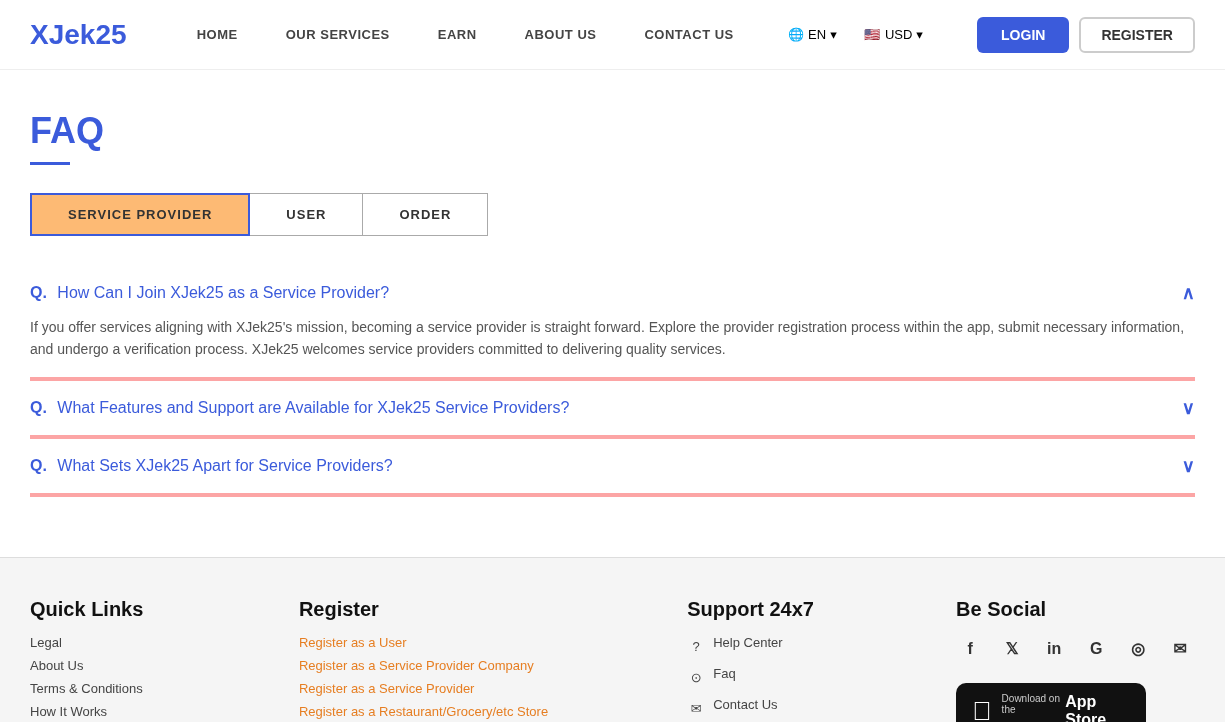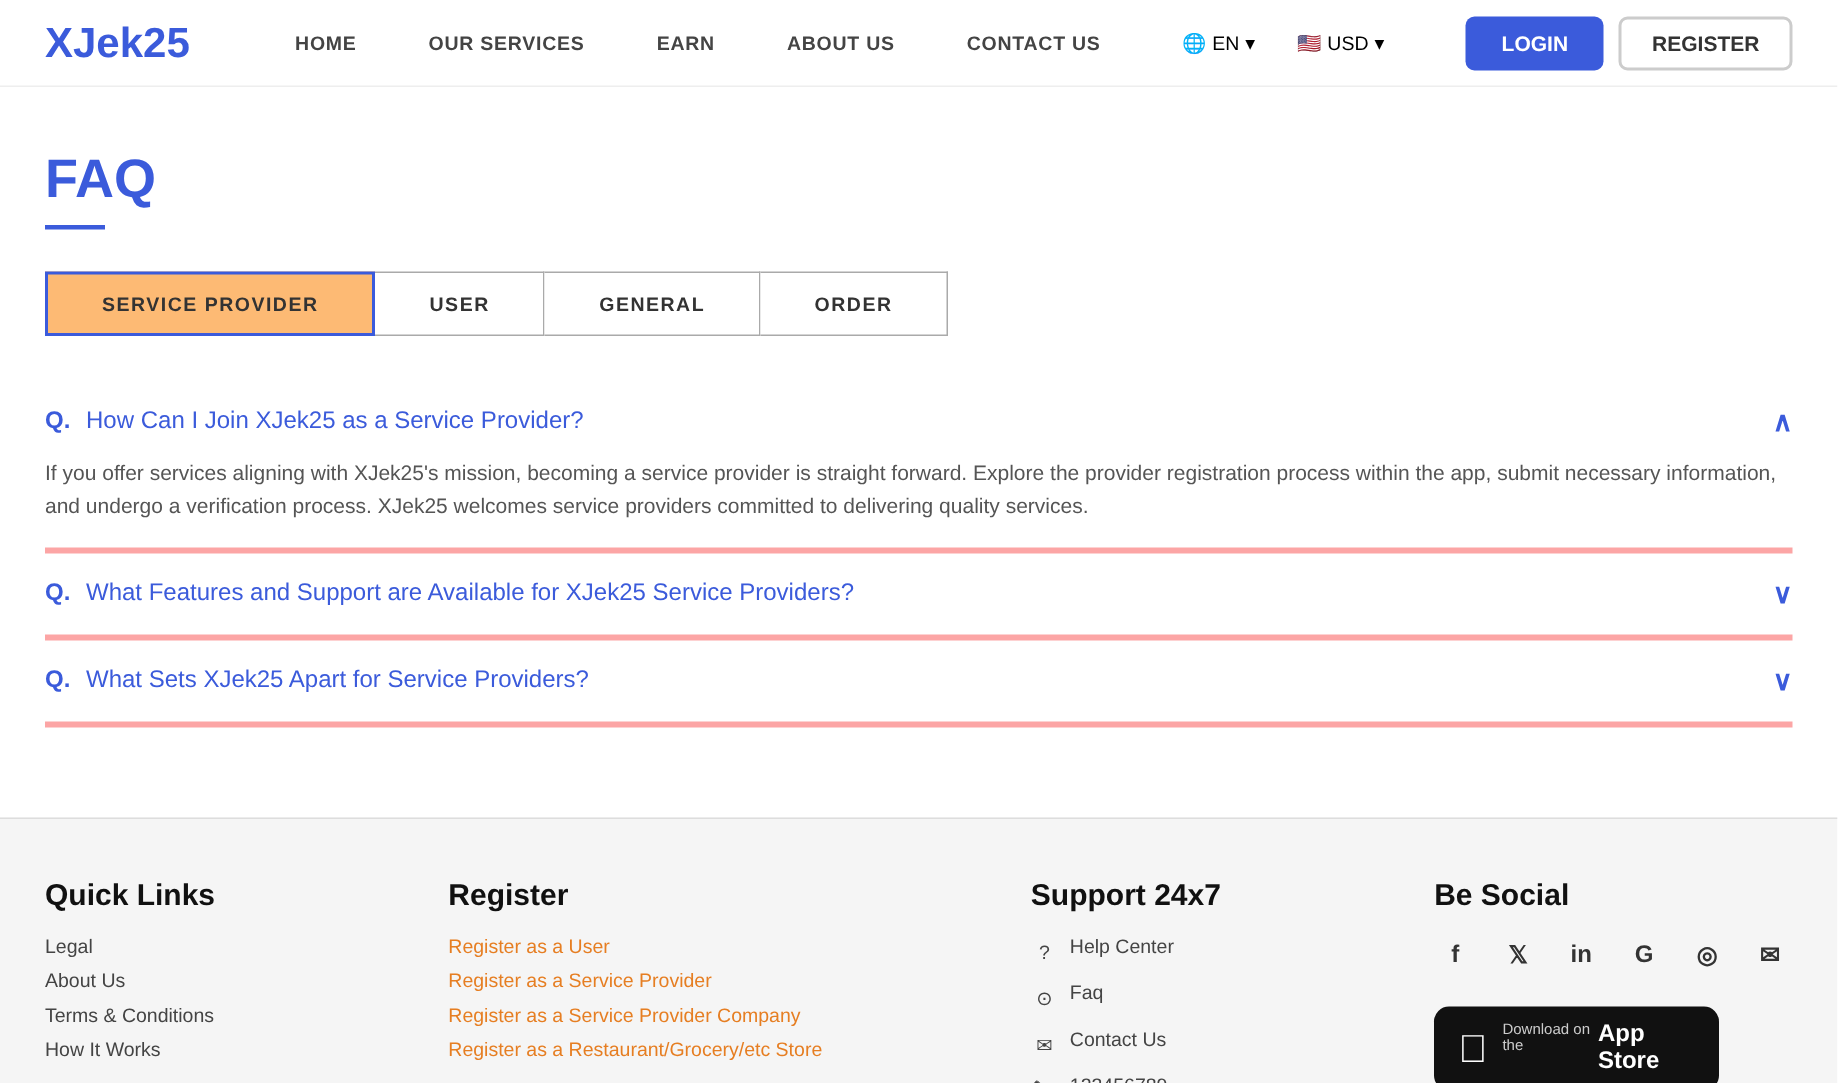--- a/index.html
+++ b/index.html
@@ -4,21 +4,21 @@
   <style>
     * { margin: 0; padding: 0; box-sizing: border-box; }
     body { font-family: Arial, sans-serif; font-size: 14px; color: #333; background: #fff; }
 
     
     .header {
       display: flex;
       align-items: center;
       justify-content: space-between;
       padding: 0 30px;
-      height: 58px;
+      height: 70px;
       border-bottom: 1px solid #eee;
       position: sticky;
       top: 0;
       background: #fff;
       z-index: 100;
     }
     .logo {
       font-size: 28px;
       font-weight: bold;
       color: #222;
@@ -280,21 +280,20 @@
   </div>
 </header>
 
 <main class="main-content">
   <h1 class="faq-title">FAQ</h1>
   <div class="faq-divider"></div>
 
   <div class="faq-tabs">
     <button class="faq-tab active">SERVICE PROVIDER</button>
     <button class="faq-tab">USER</button>
-    <button class="faq-tab">GENERAL</button>
     <button class="faq-tab">ORDER</button>
   </div>
 
   <div class="faq-list">
 
     <div class="faq-item">
       <div class="faq-question-row">
         <div class="faq-question">
           <span class="q-label">Q.</span>
           <span>How Can I Join XJek25 as a Service Provider?</span>
@@ -334,22 +333,22 @@
       <h3>Quick Links</h3>
       <a>Legal</a>
       <a>About Us</a>
       <a>Terms &amp; Conditions</a>
       <a>How It Works</a>
     </div>
 
     <div class="footer-col register-col">
       <h3>Register</h3>
       <a>Register as a User</a>
+      <a>Register as a Service Provider Company</a>
       <a>Register as a Service Provider</a>
-      <a>Register as a Service Provider Company</a>
       <a>Register as a Restaurant/Grocery/etc Store</a>
     </div>
 
     <div class="footer-col">
       <h3>Support 24x7</h3>
       <div class="support-row">
         <span class="support-icon">?</span>
         <a>Help Center</a>
       </div>
       <div class="support-row">

